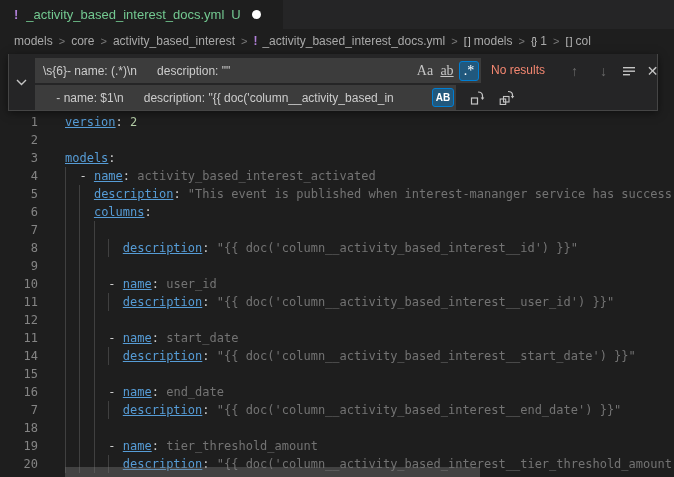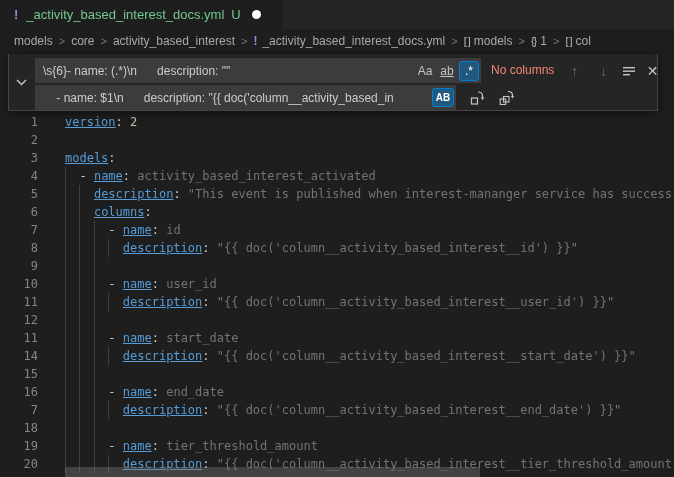--- a/index.html
+++ b/index.html
@@ -29,21 +29,21 @@
          border:1px solid #454545;border-top:none;box-sizing:border-box;
          box-shadow:0 2px 8px rgba(0,0,0,.5);}
   .chev{position:absolute;left:0;top:0;width:24px;height:100%;display:flex;
         align-items:center;justify-content:center;cursor:pointer;}
   .finput{position:absolute;background:#3c3c3c;height:25px;display:flex;align-items:center;
           box-sizing:border-box;padding-left:8px;color:#cccccc;font-size:12px;}
   .finput .val{white-space:pre;overflow:hidden;flex:1;}
   .row-find{left:26px;top:4px;width:446px;}
   .row-repl{left:26px;top:31px;width:421px;}
   .opt{width:20px;height:20px;display:flex;align-items:center;justify-content:center;
-       font-size:12px;color:#c5c5c5;border-radius:3px;margin-right:2px;flex-shrink:0;cursor:pointer;}
+       font-size:14px;color:#c5c5c5;border-radius:3px;margin-right:2px;flex-shrink:0;cursor:pointer;font-family:Liberation Serif, serif;}
   .opt.on{background:rgba(0,122,204,.45);border:1px solid #007fd4;color:#ffffff;box-sizing:border-box;}
   .opt.ww{ text-decoration:underline;}
   .status{position:absolute;left:482px;top:4px;height:25px;line-height:25px;
           color:#f48771;font-size:12px;white-space:nowrap;}
   .fbtn{position:absolute;top:6px;width:21px;height:21px;display:flex;align-items:center;
         justify-content:center;color:#c5c5c5;font-size:14px;cursor:pointer;border-radius:3px;}
   .fbtn.dim{color:#6a6a6a;}
   .rbtn{position:absolute;top:33px;width:21px;height:21px;display:flex;align-items:center;
         justify-content:center;cursor:pointer;}
   .ab-badge{width:22px;height:19px;display:flex;align-items:center;justify-content:center;
@@ -91,21 +91,20 @@
       <div class="line">
         <span class="ln">5</span>
         <span class="code"><span class="tk-t">    </span><span class="tk-k">description</span><span class="tk-p">:</span><span class="tk-t"> </span><span class="tk-s">"This event is published when interest-mananger service has success</span></span>
       </div>
       <div class="line">
         <span class="ln">6</span>
         <span class="code"><span class="tk-t">    </span><span class="tk-k">columns</span><span class="tk-p">:</span></span>
       </div>
       <div class="line">
         <span class="ln">7</span>
-        <span class="code"><span class="tk-t">      </span><span class="tk-p">- </span><span class="tk-k">name</span><span class="tk-p">:</span><span class="tk-t"> </span><span class="tk-s">id</span></span>
       </div>
       <div class="line">
         <span class="ln">8</span>
         <span class="code"><span class="tk-t">        </span><span class="tk-k">description</span><span class="tk-p">:</span><span class="tk-t"> </span><span class="tk-s">"{{ doc('column__activity_based_interest__id') }}"</span></span>
       </div>
       <div class="line">
         <span class="ln">9</span>
         <span class="code"></span>
       </div>
       <div class="line">
@@ -198,21 +197,21 @@
         </svg>
     </span>
   </div>
 
   <div class="finput row-find">
     <span class="val">\s{6}- name: (.*)\n      description: ""</span>
     <span class="opt">Aa</span>
     <span class="opt ww">ab</span>
     <span class="opt on">.*</span>
   </div>
-  <div class="status">No columns</div>
+  <div class="status">No results</div>
   <div class="fbtn dim" style="left:555px;">
       <span>↑</span>
     </div>
   <div class="fbtn dim" style="left:584px;">
       <span>↓</span>
     </div>
   <div class="fbtn" style="left:609px;">
     <span>
       <svg width="14" height="12" viewBox="0 0 14 12">
         <rect x="1" y="2" width="12" height="1.4" fill="#c5c5c5"></rect>

